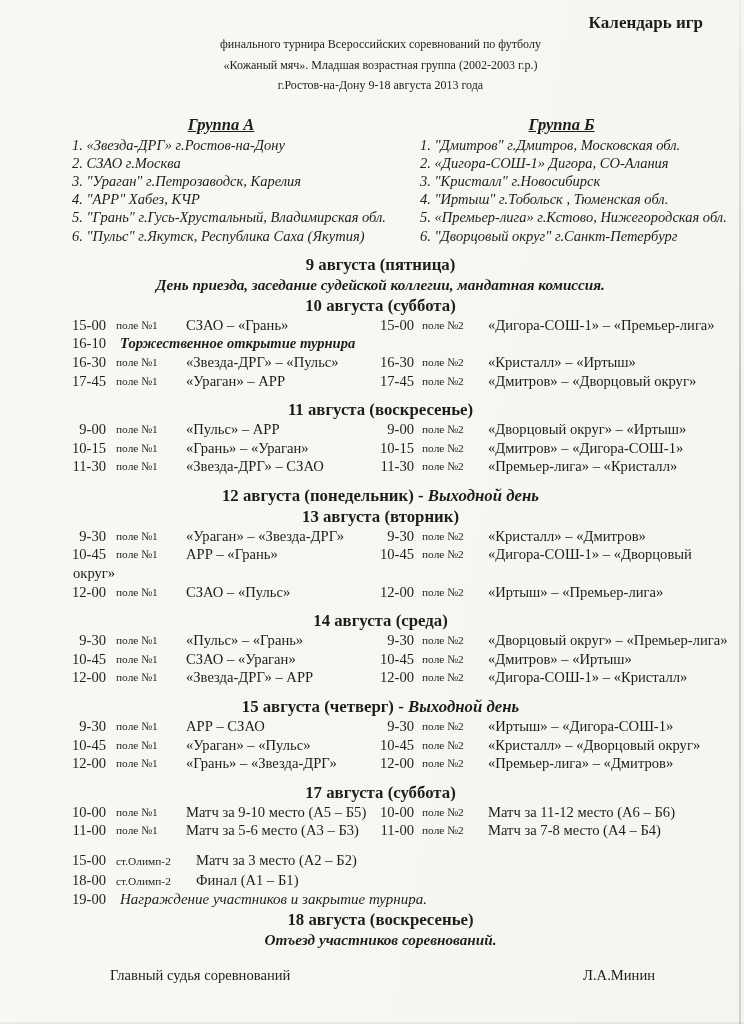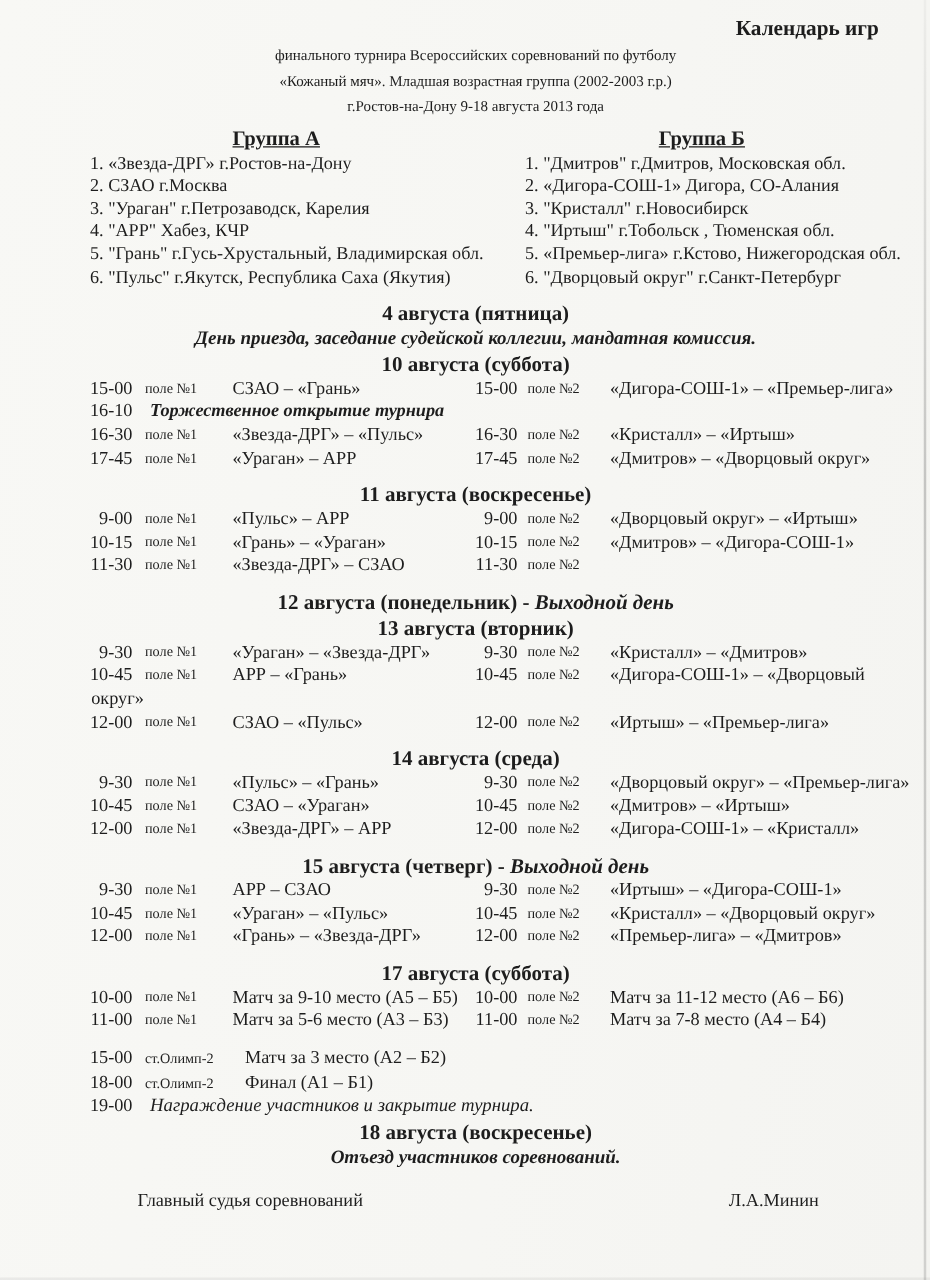--- a/index.html
+++ b/index.html
@@ -12,21 +12,21 @@
     color:#1d1d1d;
     overflow:hidden;
   }
   .content{padding:12px 41px 0 58px;}
 
   
   .t1{font-size:17px;font-weight:bold;text-align:right;line-height:22px;}
   .t2{font-size:12px;text-align:center;line-height:20.5px;}
 
   
-  .groups{display:flex;margin-top:4px;}
+  .groups{display:flex;margin-top:18px;font-style:italic;}
   .group{flex:none;}
   .group.a{width:312px;padding-left:14px;box-sizing:border-box;}
   .group.b{width:333px;padding-left:50px;box-sizing:border-box;}
   .g-title{font-weight:bold;font-size:16.5px;text-decoration:underline;text-align:center;line-height:22px;}
   .team{font-size:14.5px;line-height:18.2px;white-space:nowrap;}
 
   
   .day-title{font-size:16.8px;font-weight:bold;text-align:center;line-height:21px;margin-top:9px;}
   .day-title.tight{margin-top:0;}
   .day-title .ti{font-style:italic;}
@@ -92,21 +92,21 @@
             <div class="team">3. "Кристалл" г.Новосибирск</div>
             <div class="team">4. "Иртыш" г.Тобольск , Тюменская обл.</div>
             <div class="team">5. «Премьер-лига» г.Кстово, Нижегородская обл.</div>
             <div class="team">6. "Дворцовый округ" г.Санкт-Петербург</div>
           </div>
       </section>
     </div>
 
     <div id="days">
         <section class="day">
-          <div class="day-title"><span>4 августа (пятница)</span></div>
+          <div class="day-title"><span>9 августа (пятница)</span></div>
           <div class="day-note">День приезда, заседание судейской коллегии, мандатная комиссия.</div>
         </section>
         <section class="day">
           <div class="day-title tight"><span>10 августа (суббота)</span></div>
           <div class="row">
             <div class="half l">
               <span class="time">15-00</span>
               <span class="field">поле №1</span>
               <span class="match">СЗАО – «Грань»</span>
             </div>
@@ -173,20 +173,21 @@
           </div>
           <div class="row">
             <div class="half l">
               <span class="time">11-30</span>
               <span class="field">поле №1</span>
               <span class="match">«Звезда-ДРГ» – СЗАО</span>
             </div>
             <div class="half r">
               <span class="time">11-30</span>
               <span class="field">поле №2</span>
+              <span class="match">«Премьер-лига» – «Кристалл»</span>
             </div>
           </div>
         </section>
         <section class="day">
           <div class="day-title"><span>12 августа (понедельник) - </span><span class="ti">Выходной день</span></div>
         </section>
         <section class="day">
           <div class="day-title tight"><span>13 августа (вторник)</span></div>
           <div class="row">
             <div class="half l">

